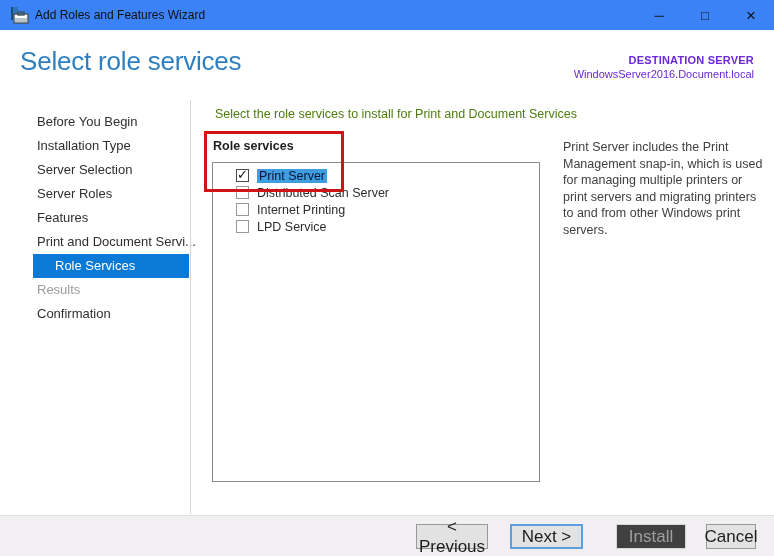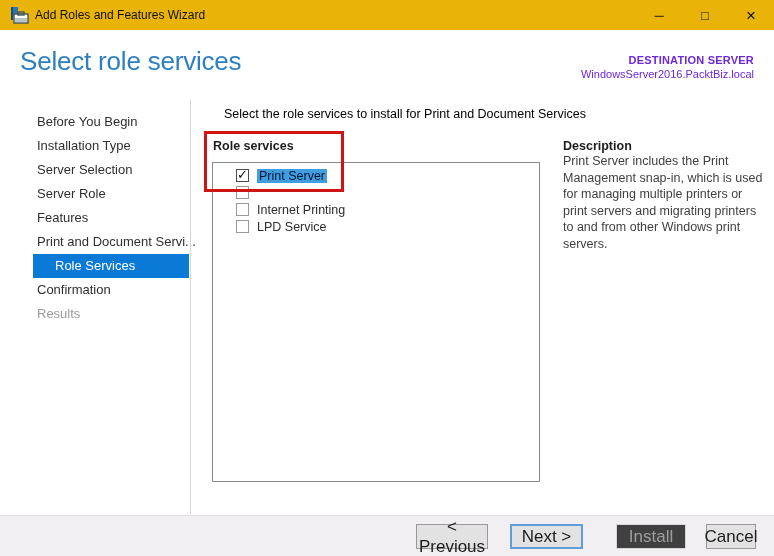--- a/index.html
+++ b/index.html
@@ -3,21 +3,21 @@
 <meta charset="utf-8">
 <style>
   html,body{margin:0;padding:0;}
   body{
     width:774px;height:556px;position:relative;overflow:hidden;
     background:#ffffff;
     font-family:"Liberation Sans","DejaVu Sans",sans-serif;
     -webkit-font-smoothing:antialiased;
   }
   
-  .titlebar{position:absolute;left:0;top:0;width:774px;height:30px;background:#eab308;}
+  .titlebar{position:absolute;left:0;top:0;width:774px;height:30px;background:#3b82f6;}
   .app-icon{position:absolute;left:10px;top:6px;width:19px;height:18px;}
   .title-text{position:absolute;left:35px;top:8px;font-size:12px;color:#111;white-space:nowrap;}
   .win-controls{position:absolute;right:0;top:0;height:30px;display:flex;}
   .win-btn{width:46px;height:30px;display:flex;align-items:center;justify-content:center;
     font-size:13px;color:#111;background:transparent;border:none;cursor:default;}
   .win-btn .glyph{line-height:1;}
   .win-btn.close .glyph{font-size:17px;}
   .win-btn.max .glyph{font-size:13px;}
   
   .page-title{position:absolute;left:20px;top:46px;font-size:26px;font-weight:300;
@@ -25,21 +25,21 @@
   .dest{position:absolute;right:20px;top:54px;text-align:right;color:#6d28d9;}
   .dest .lab{font-size:11px;font-weight:bold;letter-spacing:0.2px;}
   .dest .srv{font-size:11px;margin-top:2px;}
   
   .sidebar{position:absolute;left:0;top:100px;width:190px;height:414px;padding-top:10px;box-sizing:border-box;}
   .nav-item{height:24px;line-height:24px;font-size:13px;color:#2f2f2f;padding-left:37px;cursor:default;white-space:nowrap;}
   .nav-item.selected{background:#0b79d6;color:#ffffff;margin-left:33px;padding-left:22px;width:156px;box-sizing:border-box;}
   .nav-item.disabled{color:#9b9b9b;}
   .vdivider{position:absolute;left:190px;top:100px;width:1px;height:414px;background:#d6d6d6;}
   
-  .instruction{position:absolute;left:224px;top:107px;font-size:12.5px;color:#000000;white-space:nowrap;}
+  .instruction{position:absolute;left:215px;top:107px;font-size:12.5px;color:#4d7c0f;white-space:nowrap;}
   .group-label{position:absolute;left:213px;top:139px;font-size:12.5px;font-weight:bold;color:#1d1d1d;}
   .listbox{position:absolute;left:212px;top:162px;width:328px;height:320px;
     background:#fff;border:1px solid #8a8a8a;box-sizing:border-box;padding-top:4px;}
   .svc-row{display:flex;align-items:center;height:17px;padding-left:23px;font-size:12.5px;color:#2d2d2d;}
   .cb{width:13px;height:13px;border:1px solid #9a9a9a;background:#fff;box-sizing:border-box;
     margin-right:8px;position:relative;flex:0 0 13px;}
   .cb.checked{border-color:#4a4a4a;}
   .cb.checked .mark{position:absolute;left:0px;top:-3px;font-size:13px;font-weight:bold;color:#111;}
   .svc-label{white-space:nowrap;}
   .svc-label.selected{background:#3f9ee0;color:#0a1436;padding:0 2px;}
@@ -85,63 +85,63 @@
     </button>
     <button class="win-btn close">
       <span class="glyph">×</span>
     </button>
   </div>
 </div>
 
 <div class="page-title">Select role services</div>
 <div class="dest">
   <div class="lab">DESTINATION SERVER</div>
-  <div class="srv">WindowsServer2016.PacktBiz.local</div>
+  <div class="srv">WindowsServer2016.Document.local</div>
 </div>
 
 <div class="sidebar">
   <div class="nav-item">Before You Begin</div>
   <div class="nav-item">Installation Type</div>
   <div class="nav-item">Server Selection</div>
-  <div class="nav-item">Server Role</div>
+  <div class="nav-item">Server Roles</div>
   <div class="nav-item">Features</div>
   <div class="nav-item">Print and Document Servi...</div>
   <div class="nav-item selected">Role Services</div>
+  <div class="nav-item disabled">Results</div>
   <div class="nav-item">Confirmation</div>
-  <div class="nav-item disabled">Results</div>
 </div>
 <div class="vdivider"></div>
 
 <div class="instruction">Select the role services to install for Print and Document Services</div>
 <div class="group-label">Role services</div>
 
 <div class="listbox">
   <div class="svc-row">
     <span class="cb checked">
       <span class="mark">✓</span>
     </span>
     <span class="svc-label selected">Print Server</span>
   </div>
   <div class="svc-row">
     <span class="cb"></span>
+    <span class="svc-label">Distributed Scan Server</span>
   </div>
   <div class="svc-row">
     <span class="cb"></span>
     <span class="svc-label">Internet Printing</span>
   </div>
   <div class="svc-row">
     <span class="cb"></span>
     <span class="svc-label">LPD Service</span>
   </div>
 </div>
 
 <div class="redbox"></div>
 
 <div class="desc">
-  <div class="d-title">Description</div>
   <div class="d-body">Print Server includes the Print Management snap-in, which is used for managing multiple printers or print servers and migrating printers to and from other Windows print servers.</div>
 </div>
 
 <div class="footer"></div>
 <button class="btn prev">&lt; Previous</button>
 <button class="btn next">Next &gt;</button>
 <button class="btn install">Install</button>
 <button class="btn cancel">Cancel</button>
 
 </body></html>

